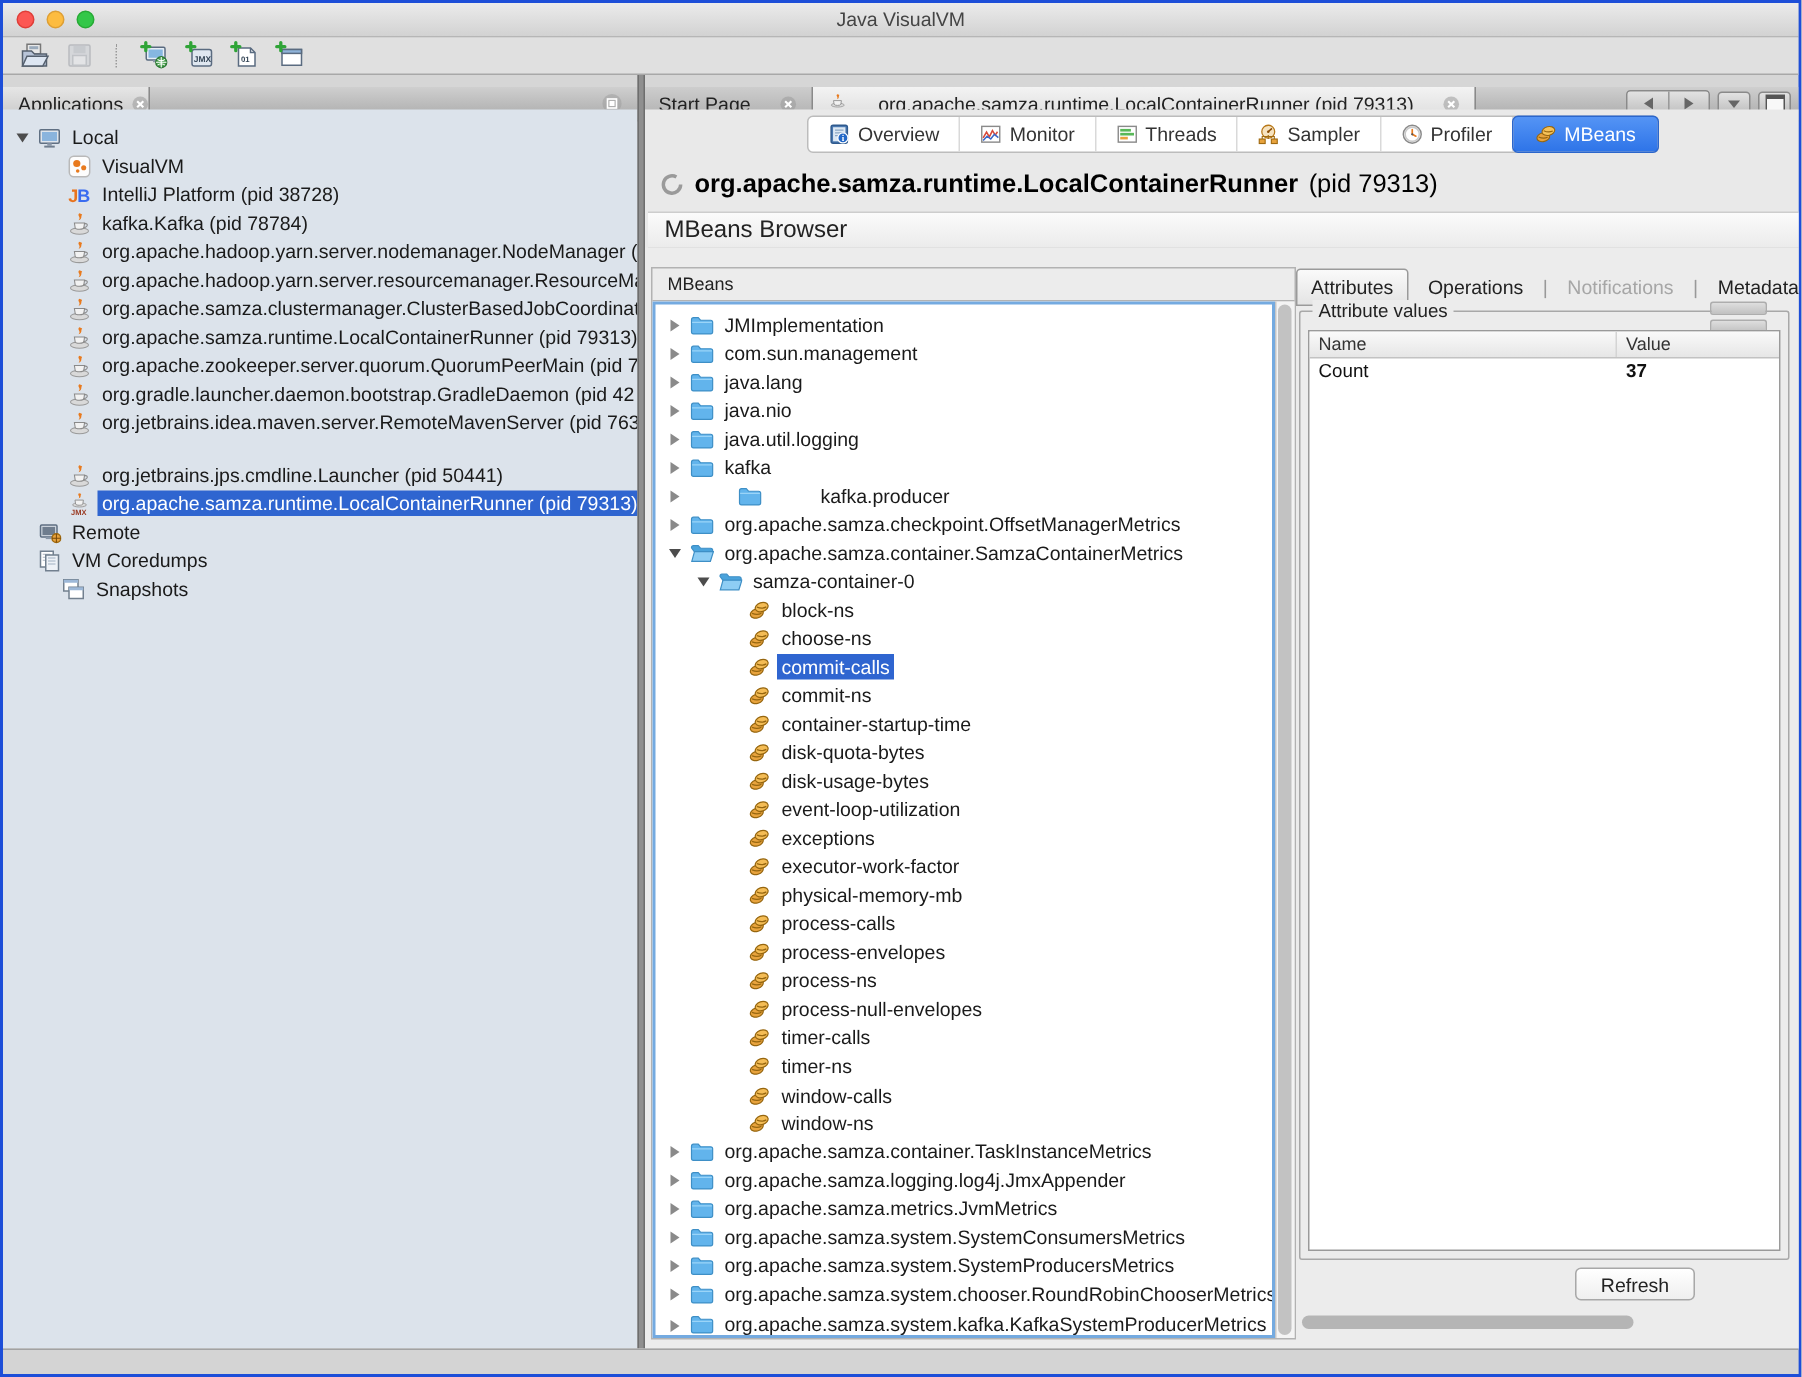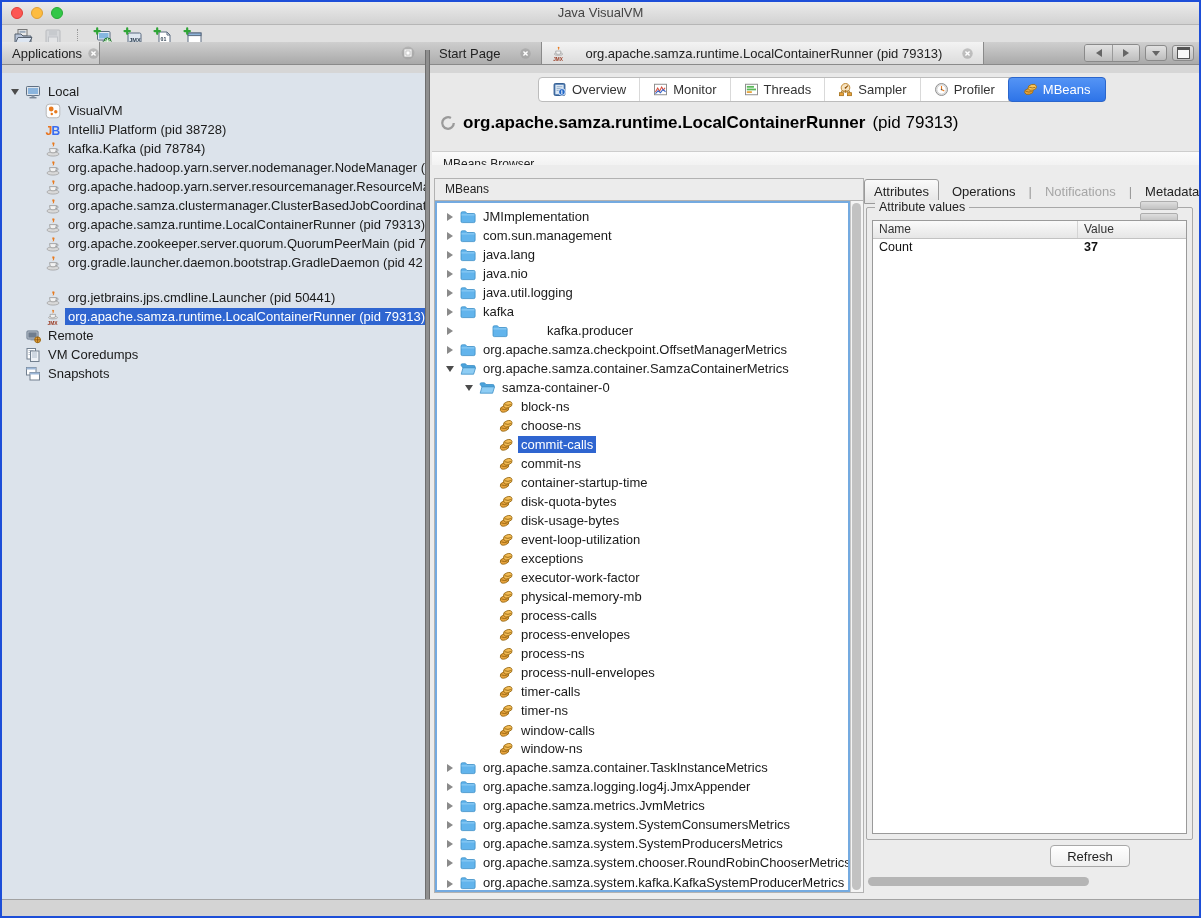--- a/index.html
+++ b/index.html
@@ -15,21 +15,21 @@
 .green{background:#33c748;border:1px solid #27aa35;}
 
 
 .toolbar{position:absolute;left:0;top:23px;right:0;height:25px;background:#e0e0e0;border-bottom:1px solid #a8a8a8;display:flex;align-items:center;padding-left:10px;gap:8px;box-sizing:border-box;}
 .tb-btn{width:22px;height:22px;display:flex;align-items:center;justify-content:center;}
 .tb-btn.disabled{opacity:.45;}
 .tb-icon,.tb-icon svg{width:20px;height:20px;display:block;}
 .tb-sep{width:1px;height:16px;border-left:1px dotted #999;margin:0 5px;}
 
 
-.tabstrip{position:absolute;left:0;top:40px;right:0;height:22px;background:linear-gradient(#cfcfcf,#a9a9a9);border-bottom:1px solid #8a8a8a;}
+.tabstrip{position:absolute;left:0;top:56px;right:0;height:22px;background:linear-gradient(#cfcfcf,#a9a9a9);border-bottom:1px solid #8a8a8a;}
 .app-tab{position:absolute;left:0;top:0;height:22px;width:98px;background:linear-gradient(#e6e6e6,#c6c6c6);border-right:1px solid #8a8a8a;display:flex;align-items:center;padding:0 6px 0 10px;box-sizing:border-box;gap:5px;font-size:13px;color:#222;}
 .restore-ic{position:absolute;left:399px;top:4px;width:14px;height:14px;}
 .restore-ic svg{width:14px;height:14px;display:block;}
 .doc-tabs{position:absolute;left:428px;top:0;height:22px;display:flex;}
 .doc-tab{height:22px;display:flex;align-items:center;gap:19px;padding:0 9px;font-size:13px;color:#222;background:linear-gradient(#cdcdcd,#aeaeae);border-right:1px solid #8a8a8a;box-sizing:border-box;white-space:nowrap;}
 .doc-tab.selected{background:linear-gradient(#f3f3f3,#dcdcdc);}
 .tab-icon,.tab-icon svg{width:15px;height:15px;display:block;}
 .close-ic,.close-ic svg{width:13px;height:13px;display:block;}
 .tab-nav{position:absolute;right:5px;top:2px;height:18px;display:flex;gap:5px;align-items:center;}
 .nav-pair{display:flex;border:1px solid #8a8a8a;border-radius:3px;overflow:hidden;}
@@ -51,21 +51,21 @@
 .main{position:absolute;left:428px;top:71px;width:773px;height:826px;background:#e9e9e9;}
 .view-tabs{position:absolute;left:108px;top:4px;height:25px;display:flex;background:#fff;border:1px solid #bcbcbc;border-radius:4px;box-sizing:border-box;}
 .view-tab{display:flex;align-items:center;gap:5px;padding:0 13px;font-size:13px;color:#333;border-right:1px solid #d9d9d9;}
 .view-tab:last-child{border-right:none;}
 .view-tab.selected{background:linear-gradient(#5494f5,#2e74e8);color:#fff;border-radius:4px;margin:-1px;border:1px solid #2b66cc;padding:0 14px;}
 .view-tab-label{white-space:nowrap;}
 .heading{position:absolute;left:10px;top:36px;height:28px;display:flex;align-items:center;gap:7px;}
 .spin,.spin svg{width:16px;height:16px;display:block;}
 .h-title{font-size:17px;font-weight:bold;color:#000;white-space:nowrap;}
 .h-pid{font-size:17px;color:#000;white-space:nowrap;}
-.section-bar{position:absolute;left:2px;right:3px;top:78px;height:25px;background:linear-gradient(#fbfbfb,#ebebeb);border-top:1px solid #cdcdcd;border-bottom:1px solid #c3c3c3;line-height:24px;padding-left:11px;font-size:12px;color:#222;box-sizing:border-box;}
+.section-bar{position:absolute;left:2px;right:3px;top:68px;height:25px;background:linear-gradient(#fbfbfb,#ebebeb);border-top:1px solid #cdcdcd;border-bottom:1px solid #c3c3c3;line-height:24px;padding-left:11px;font-size:16px;color:#222;box-sizing:border-box;}
 
 
 .browser{position:absolute;left:0;top:92px;width:773px;height:734px;background:#ececec;}
 .tree-panel{position:absolute;left:4px;top:13px;width:430px;height:715px;border:1px solid #b2b2b2;box-sizing:border-box;display:flex;flex-direction:column;background:#ececec;}
 .tree-header{height:21px;line-height:21px;border-bottom:1px solid #b2b2b2;font-size:12px;color:#222;padding-left:10px;flex:none;}
 .tree-body{flex:1;display:flex;min-height:0;}
 .tree-view{flex:1;background:#fff;border:2px solid #74aae0;padding-top:4px;overflow:hidden;min-width:0;}
 .tree-scroll{width:12px;flex:none;background:#f4f4f4;border-left:1px solid #c6c6c6;position:relative;}
 .thumb-v{position:absolute;left:1px;top:2px;bottom:2px;width:9px;background:#c2c2c2;border-radius:5px;}
 
@@ -359,20 +359,32 @@
           <span class="t-icon">
             <svg viewBox="0 0 16 16">
               <ellipse cx="8" cy="13" rx="6" ry="2.1" fill="#d9d9d9" stroke="#9a9a9a" stroke-width="0.7"></ellipse>
               <path d="M4.6 7.6 h6.8 l-0.5 3.2 c-0.2 1.4 -5.6 1.4 -5.8 0z" fill="#f2f2f2" stroke="#8a8a8a" stroke-width="0.7"></path>
               <path d="M11.3 8.2 c1.6 -0.4 2.4 0.6 1.6 1.6 -0.5 0.7 -1.6 0.9 -2.2 0.9" fill="none" stroke="#8a8a8a" stroke-width="0.7"></path>
               <path d="M7.8 1.2 c-1.7 1.7 1.6 2.6 -0.4 4.6 c2.8 -0.8 1.2 -2.6 2.4 -3.8 c-0.6 -0.4 -1.4 -0.6 -2 -0.8z" fill="#e87a1e"></path>
             </svg>
           </span>
           <span class="tree-label">org.gradle.launcher.daemon.bootstrap.GradleDaemon (pid 42</span>
         </div>
+        <div class="tree-row" style="padding-left: 26px;">
+          <span class="expander"></span>
+          <span class="t-icon">
+            <svg viewBox="0 0 16 16">
+              <ellipse cx="8" cy="13" rx="6" ry="2.1" fill="#d9d9d9" stroke="#9a9a9a" stroke-width="0.7"></ellipse>
+              <path d="M4.6 7.6 h6.8 l-0.5 3.2 c-0.2 1.4 -5.6 1.4 -5.8 0z" fill="#f2f2f2" stroke="#8a8a8a" stroke-width="0.7"></path>
+              <path d="M11.3 8.2 c1.6 -0.4 2.4 0.6 1.6 1.6 -0.5 0.7 -1.6 0.9 -2.2 0.9" fill="none" stroke="#8a8a8a" stroke-width="0.7"></path>
+              <path d="M7.8 1.2 c-1.7 1.7 1.6 2.6 -0.4 4.6 c2.8 -0.8 1.2 -2.6 2.4 -3.8 c-0.6 -0.4 -1.4 -0.6 -2 -0.8z" fill="#e87a1e"></path>
+            </svg>
+          </span>
+          <span class="tree-label">org.jetbrains.idea.maven.server.RemoteMavenServer (pid 763</span>
+        </div>
         <div class="tree-row" style="padding-left: 26px; margin-top: 16px;">
           <span class="expander"></span>
           <span class="t-icon">
             <svg viewBox="0 0 16 16">
               <ellipse cx="8" cy="13" rx="6" ry="2.1" fill="#d9d9d9" stroke="#9a9a9a" stroke-width="0.7"></ellipse>
               <path d="M4.6 7.6 h6.8 l-0.5 3.2 c-0.2 1.4 -5.6 1.4 -5.8 0z" fill="#f2f2f2" stroke="#8a8a8a" stroke-width="0.7"></path>
               <path d="M11.3 8.2 c1.6 -0.4 2.4 0.6 1.6 1.6 -0.5 0.7 -1.6 0.9 -2.2 0.9" fill="none" stroke="#8a8a8a" stroke-width="0.7"></path>
               <path d="M7.8 1.2 c-1.7 1.7 1.6 2.6 -0.4 4.6 c2.8 -0.8 1.2 -2.6 2.4 -3.8 c-0.6 -0.4 -1.4 -0.6 -2 -0.8z" fill="#e87a1e"></path>
             </svg>
           </span>
@@ -408,21 +420,21 @@
           <span class="t-icon">
             <svg viewBox="0 0 16 16">
               <rect x="2" y="1.5" width="8.5" height="10.5" fill="#fff" stroke="#72808f"></rect>
               <path d="M3.5 3.5h5M3.5 5.5h5M3.5 7.5h5" stroke="#aab4c0" stroke-width="0.8"></path>
               <rect x="5.5" y="4" width="8.5" height="10.5" fill="#eef2f7" stroke="#72808f"></rect>
               <path d="M7 6h5M7 8h5M7 10h5" stroke="#9fb0c2" stroke-width="0.8"></path>
             </svg>
           </span>
           <span class="tree-label">VM Coredumps</span>
         </div>
-        <div class="tree-row" style="padding-left: 6px; text-align: right;">
+        <div class="tree-row" style="padding-left: 22px; text-align: right;">
           <span class="expander"></span>
           <span class="t-icon">
             <svg viewBox="0 0 16 16">
               <rect x="1.5" y="1.5" width="9.5" height="7.5" fill="#fff" stroke="#72808f"></rect>
               <rect x="1.5" y="1.5" width="9.5" height="2" fill="#9db8d8"></rect>
               <rect x="5" y="6.5" width="9.5" height="7.5" fill="#fff" stroke="#72808f"></rect>
               <rect x="5" y="6.5" width="9.5" height="2" fill="#9db8d8"></rect>
             </svg>
           </span>
           <span class="tree-label">Snapshots</span>

